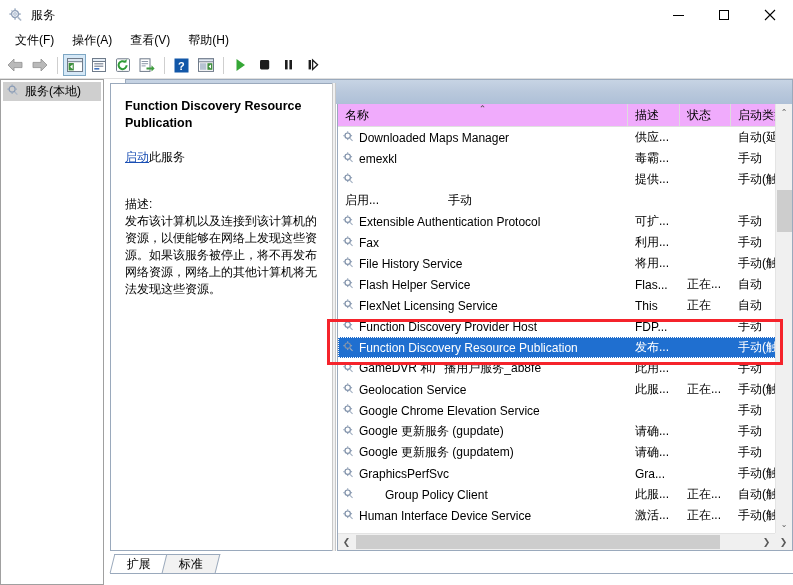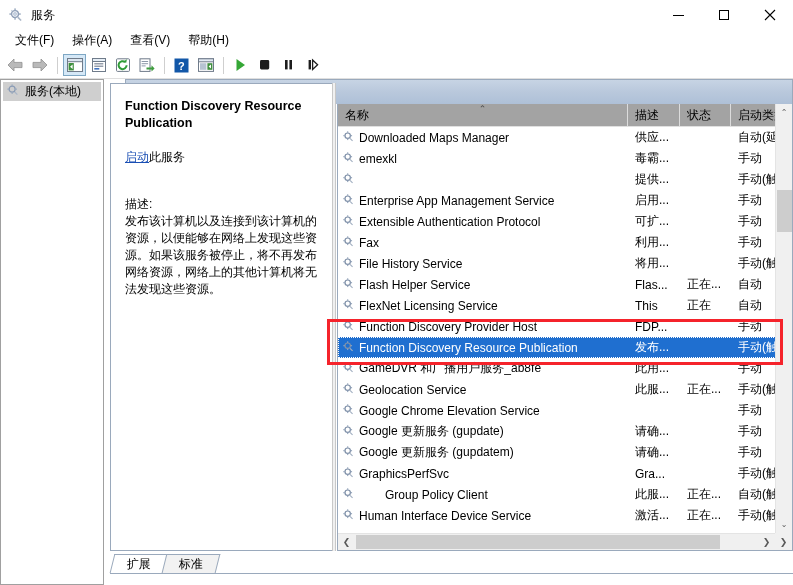--- a/index.html
+++ b/index.html
@@ -247,21 +247,21 @@
     bottom: 34px;
     background: #ffffff;
     border: 1px solid #9aa9bc;
     border-top: none;
     box-sizing: border-box;
     overflow: hidden;
   }
   .list-header {
     display: flex;
     height: 22px;
-    background: #a3a3a3;
+    background: #f0abfc;
     border-bottom: 1px solid #e0e0e0;
     position: relative;
   }
   .lh-cell {
     font-size: 12px;
     color: #000;
     display: flex;
     align-items: center;
     padding-left: 7px;
     border-right: 1px solid #dcdcdc;
@@ -717,35 +717,20 @@
                       <rect x="10.5" y="6.3" width="1.9" height="1.4"></rect>
                     </g>
                     <path d="M10.4 9.7l3.1 3.1-1.0 1.0-3.1-3.1z" fill="#a3b0c2"></path>
                   </svg></span>
               </div>
               <div class="cell" style="width: 52px;">提供...</div>
               <div class="cell" style="width: 51px;"></div>
               <div class="cell" style="width: 60px;">手动(触发.</div>
             </div>
             <div class="row">
-              <div class="cell cell-name" style="width: 290px;">
-                <span><svg width="13" height="13" viewBox="0 0 16 16">
-                    <g fill="none" stroke="#7f90a8" stroke-width="1.5">
-                      <circle cx="7" cy="7" r="3.3"></circle>
-                    </g>
-                    <g fill="#93a4ba">
-                      <rect x="6.3" y="1.6" width="1.4" height="1.9"></rect>
-                      <rect x="6.3" y="10.5" width="1.4" height="1.9"></rect>
-                      <rect x="1.6" y="6.3" width="1.9" height="1.4"></rect>
-                      <rect x="10.5" y="6.3" width="1.9" height="1.4"></rect>
-                    </g>
-                    <path d="M10.4 9.7l3.1 3.1-1.0 1.0-3.1-3.1z" fill="#a3b0c2"></path>
-                  </svg></span>
-                <span class="nm">Enterprise App Management Service</span>
-              </div>
               <div class="cell" style="width: 52px;">启用...</div>
               <div class="cell" style="width: 51px;"></div>
               <div class="cell" style="width: 60px;">手动</div>
             </div>
             <div class="row">
               <div class="cell cell-name" style="width: 290px;">
                 <span><svg width="13" height="13" viewBox="0 0 16 16">
                     <g fill="none" stroke="#7f90a8" stroke-width="1.5">
                       <circle cx="7" cy="7" r="3.3"></circle>
                     </g>

